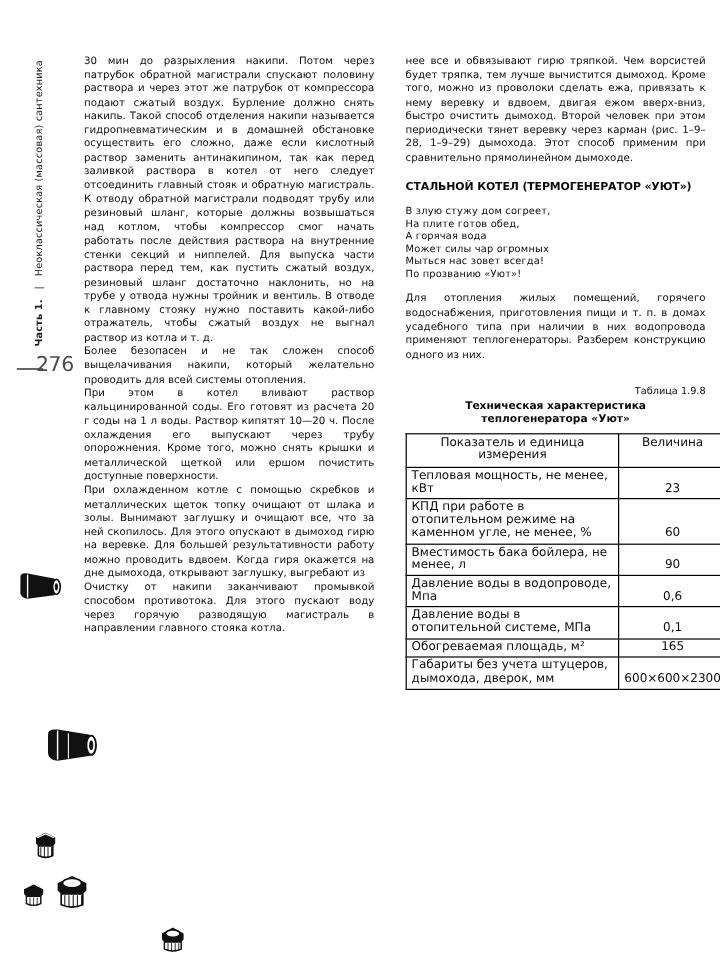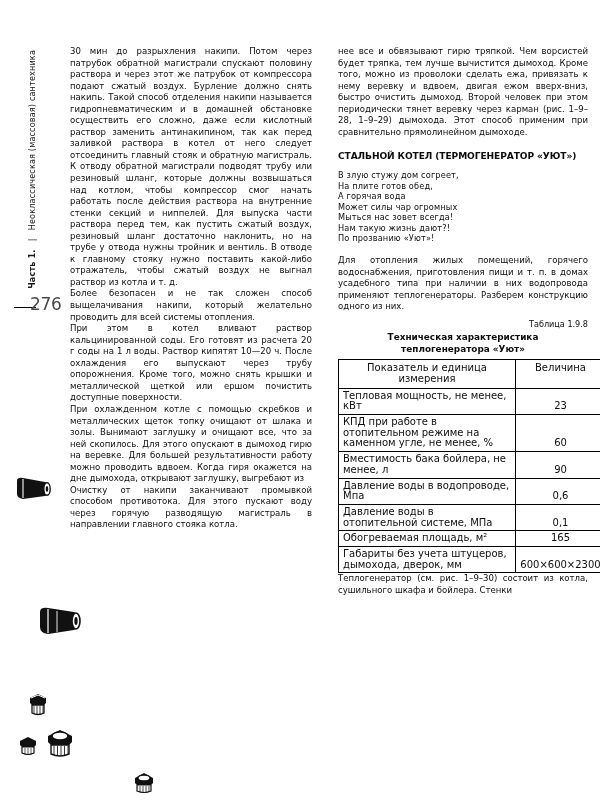--- a/index.html
+++ b/index.html
@@ -108,21 +108,21 @@
   }
   .poem div {
     white-space: nowrap;
     letter-spacing: 0.15px;
   }
 
   .para-gap { margin-top: 9px !important; }
 
   
   .table-wrap {
-    margin-top: 6px;
+    margin-top: 18px;
   }
   .tbl-number {
     text-align: right;
     font-size: 8.1px;
     margin-bottom: 2px;
   }
   .tbl-title {
     text-align: center;
     font-weight: bold;
     font-size: 8.9px;
@@ -233,21 +233,20 @@
   <p>нее все и обвязывают гирю тряпкой. Чем ворсистей будет тряпка, тем лучше вычистится дымоход. Кроме того, можно из проволоки сделать ежа, привязать к нему веревку и вдвоем, двигая ежом вверх-вниз, быстро очистить дымоход. Второй человек при этом периодически тянет веревку через карман (рис. 1–9–28, 1–9–29) дымохода. Этот способ применим при сравнительно прямолинейном дымоходе.</p>
 
   <p class="section-head">СТАЛЬНОЙ КОТЕЛ (ТЕРМОГЕНЕРАТОР «УЮТ»)</p>
 
   <div class="poem">
     <div>В злую стужу дом согреет,</div>
     <div>На плите готов обед,</div>
     <div>А горячая вода</div>
     <div>Может силы чар огромных</div>
     <div>Мыться нас зовет всегда!</div>
-    <div>Нам такую жизнь дают?!</div>
     <div>По прозванию «Уют»!</div>
   </div>
 
   <p class="para-gap">Для отопления жилых помещений, горячего водоснабжения, приготовления пищи и т. п. в домах усадебного типа при наличии в них водопровода применяют теплогенераторы. Разберем конструкцию одного из них.</p>
 
   <div class="table-wrap">
     <div class="tbl-number">Таблица 1.9.8</div>
     <div class="tbl-title">
       <div>Техническая характеристика</div>
       <div>теплогенератора «Уют»</div>
@@ -285,14 +284,13 @@
           <td class="value">165</td>
         </tr>
         <tr>
           <td class="label">Габариты без учета штуцеров, дымохода, дверок, мм</td>
           <td class="value">600×600×2300</td>
         </tr>
       </tbody>
     </table>
   </div>
 
-  <p class="tail-para">Теплогенератор (см. рис. 1–9–30) состоит из котла, сушильного шкафа и бойлера. Стенки</p>
 </div>
 
 </body></html>

